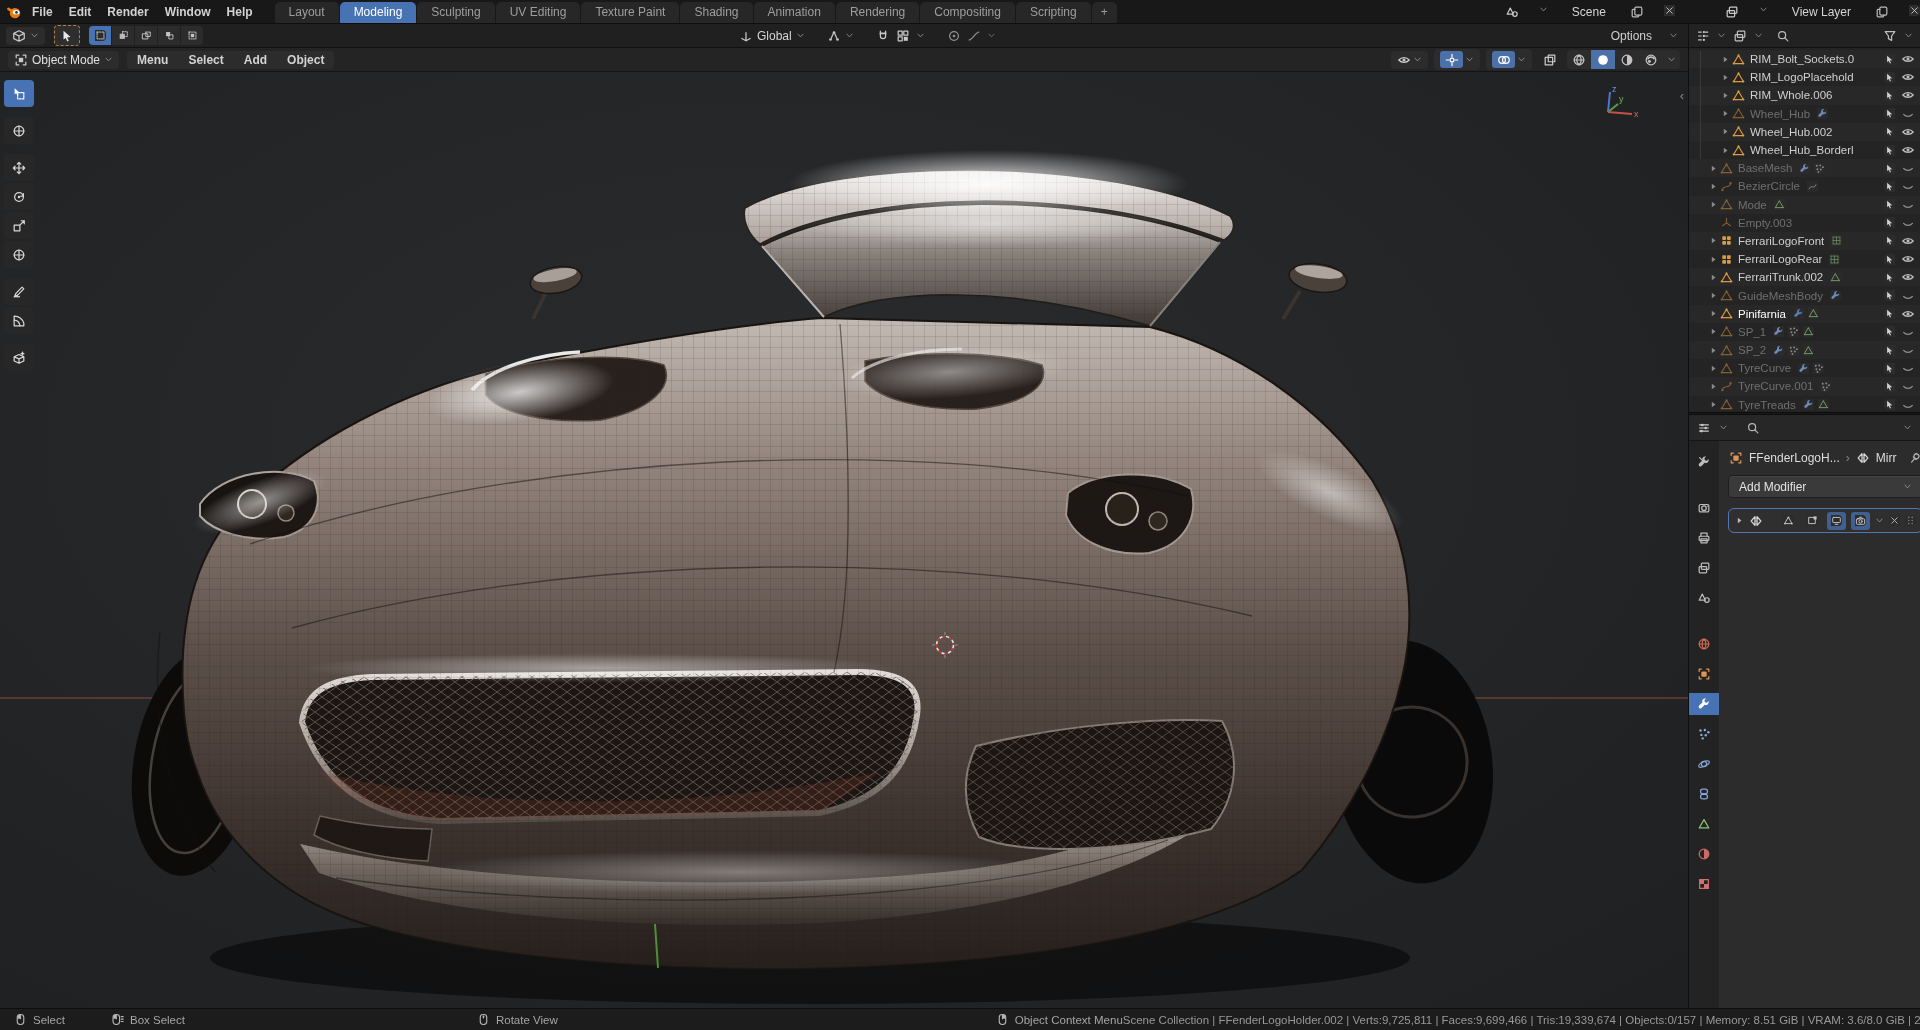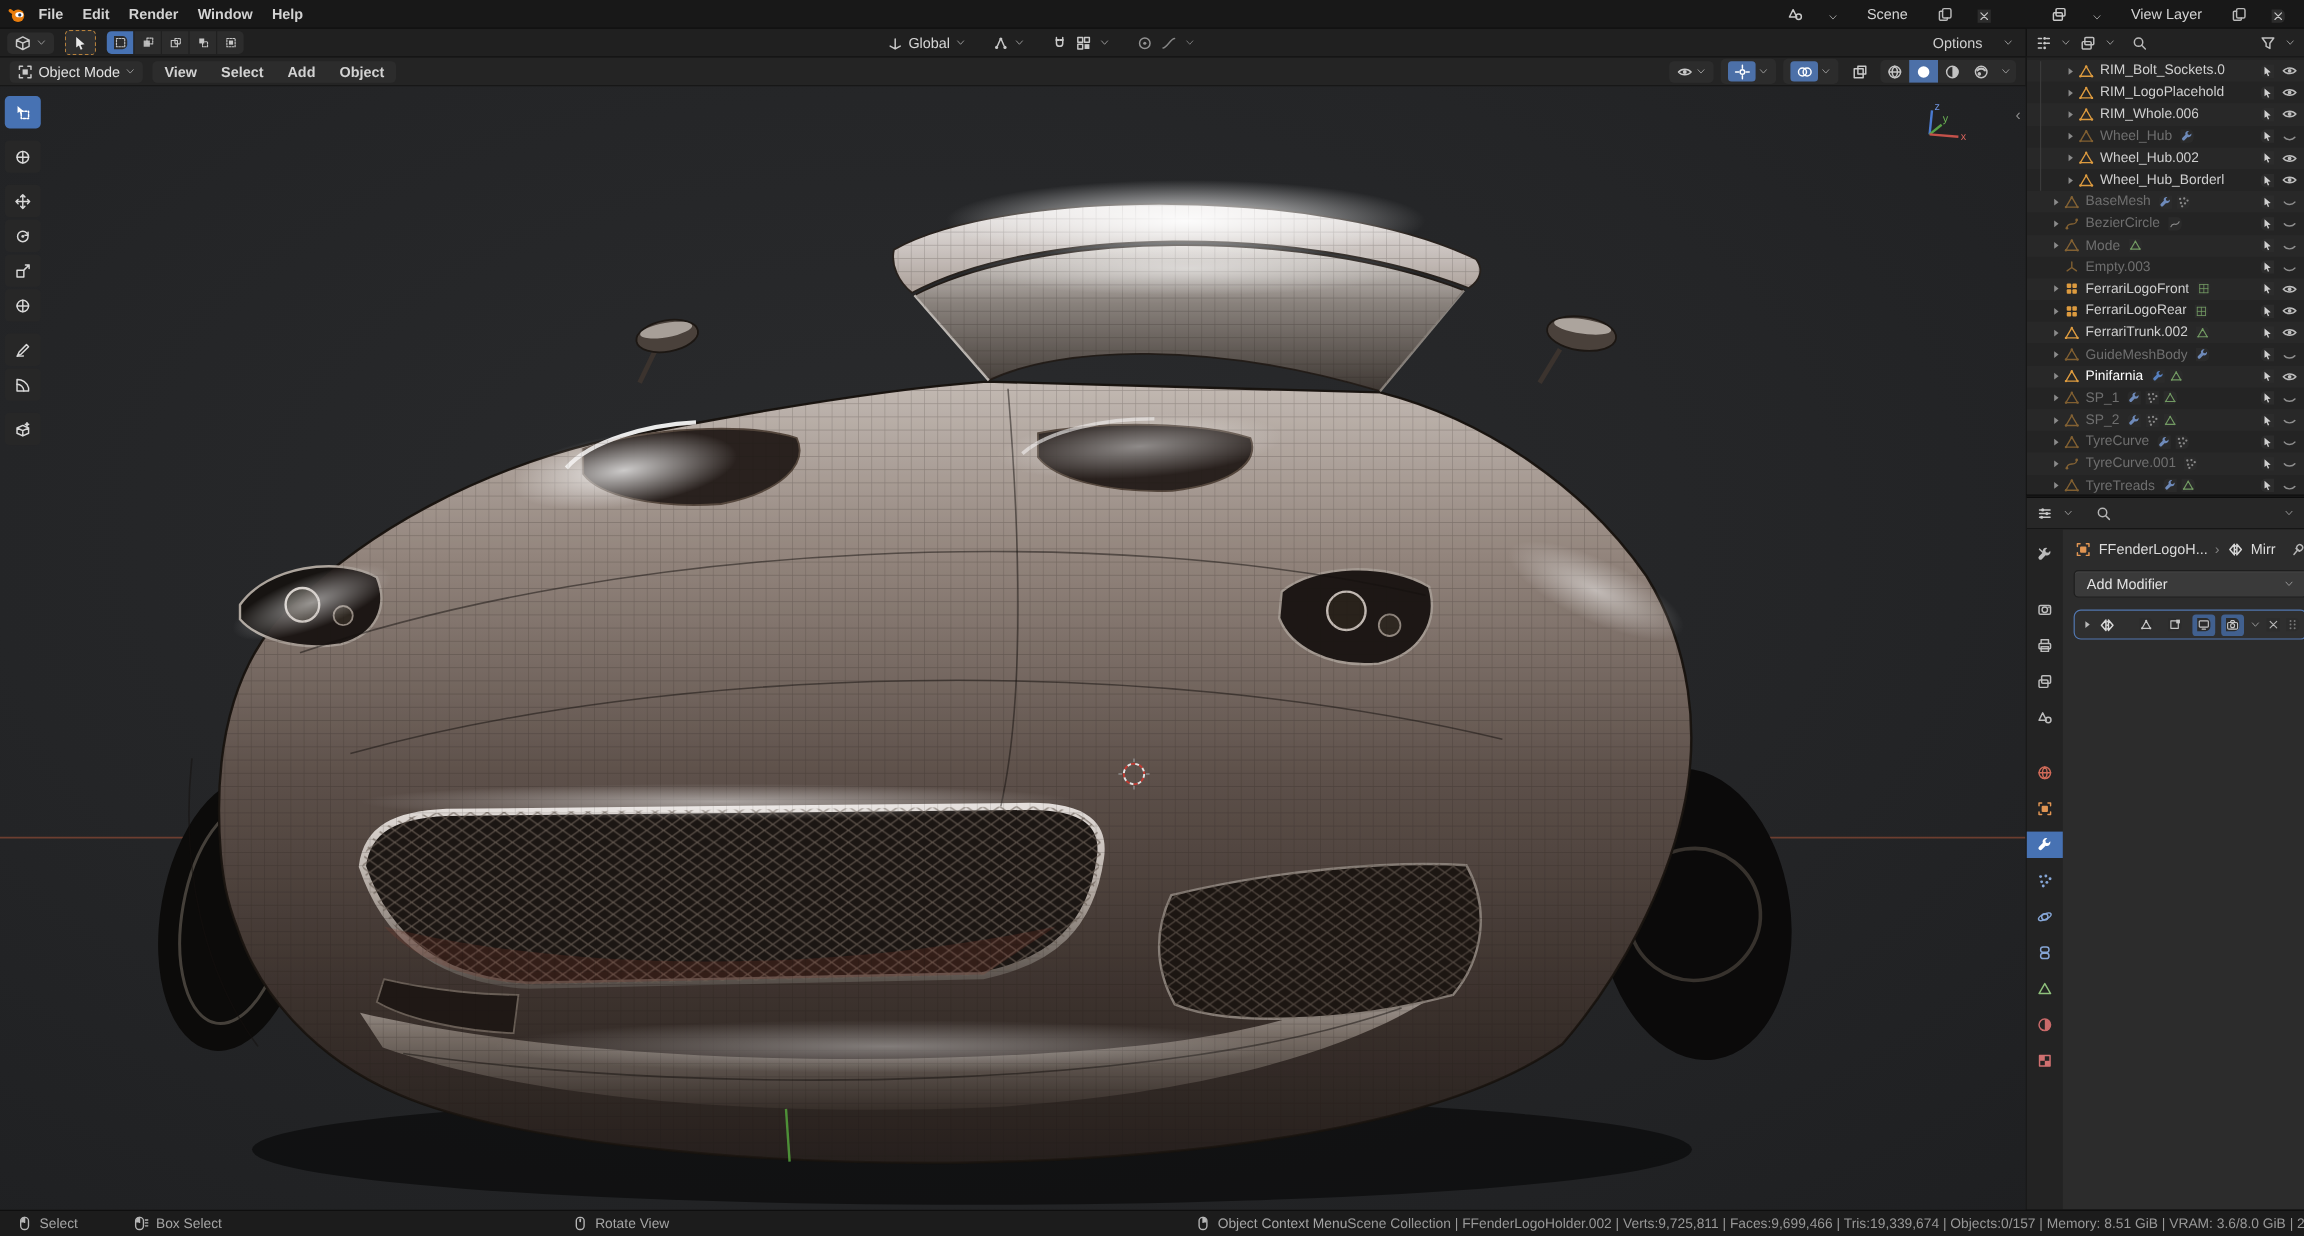--- a/index.html
+++ b/index.html
@@ -8,21 +8,21 @@
   #app { position:relative; width:1920px; height:1030px; background:#1d1d1d; display:flex; flex-direction:column; }
 
   
   #topbar { height:24px; background:#181818; border-bottom:1px solid #0e0e0e; display:flex; align-items:center; flex:0 0 auto; }
   #topbar .logo { width:26px; height:20px; display:flex; align-items:center; justify-content:center; margin-left:6px; }
   .menu-item { padding:2px 8px; border-radius:3px; color:#d2d2d2; cursor:default;font-weight:bold; }
   #tabs { display:flex; margin-left:14px; gap:1px; align-self:flex-end; }
   .tab { padding:3px 14px 4px; background:#272727; color:#9e9e9e; border-radius:5px 5px 0 0; white-space:nowrap; }
   .tab.active { background:#4772b3; color:#ffffff; }
   .tab.addtab { padding:3px 9px 4px; }
-  #topbar-right { margin-left:auto; display:flex; align-items:flex-end; gap:20px; padding-right:16px; color:#d4d4d4; }
+  #topbar-right { margin-left:auto; display:flex; align-items:flex-start; gap:20px; padding-right:0; color:#d4d4d4; }
   #topbar-right .lbl { margin:0 4px; }
   .ic { display:inline-flex; width:14px; height:14px; flex:0 0 auto; }
   .ic.sm { width:11px; height:11px; }
   .ic.xs { width:9px; height:9px; }
   .dimic { color:#7c7c7c; }
 
   
   #row2 { height:24px; display:flex; background:#202020; border-bottom:1px solid #101010; flex:0 0 auto; }
   #toolsettings { width:1688px; position:relative; display:flex; align-items:center; padding-left:6px; }
   .pill { display:flex; align-items:center; gap:4px; background:#2c2c2c; border-radius:4px; padding:2px 6px; }
@@ -120,20 +120,33 @@
           <ellipse cx="9" cy="8.2" rx="3" ry="2" fill="#fff" stroke="none"></ellipse>
           <circle cx="9.3" cy="8.4" r="1.2" fill="#1b355e" stroke="none"></circle>
         </svg>
       </span>
     <div id="topbar-menus" style="display: flex;">
         <div class="menu-item">File</div>
         <div class="menu-item">Edit</div>
         <div class="menu-item">Render</div>
         <div class="menu-item">Window</div>
         <div class="menu-item">Help</div>
+      </div>
+    <div id="tabs">
+        <div class="tab">Layout</div>
+        <div class="tab active">Modeling</div>
+        <div class="tab">Sculpting</div>
+        <div class="tab">UV Editing</div>
+        <div class="tab">Texture Paint</div>
+        <div class="tab">Shading</div>
+        <div class="tab">Animation</div>
+        <div class="tab">Rendering</div>
+        <div class="tab">Compositing</div>
+        <div class="tab">Scripting</div>
+        <div class="tab addtab">+</div>
       </div>
     <div id="topbar-right">
       <span class="ic" style="color:#c9c9c9;">
           <svg viewBox="0 0 16 16" width="100%" height="100%" fill="none" stroke="currentColor" stroke-width="1.4" stroke-linecap="round" stroke-linejoin="round">
             <path d="M6 3.5 L9.5 10.5 H2.5 Z"></path>
             <circle cx="11.3" cy="10.3" r="2.6"></circle>
           </svg>
         </span>
       <span class="chev">
           <svg viewBox="0 0 16 16" width="100%" height="100%" fill="none" stroke="currentColor" stroke-width="1.4" stroke-linecap="round" stroke-linejoin="round">
@@ -376,21 +389,21 @@
               </svg>
             </span>
           <span style="color:#e0e0e0;">Object Mode</span>
           <span class="chev">
               <svg viewBox="0 0 16 16" width="100%" height="100%" fill="none" stroke="currentColor" stroke-width="1.4" stroke-linecap="round" stroke-linejoin="round">
                 <path d="M3.5 5.5 L8 10.5 L12.5 5.5"></path>
               </svg>
             </span>
         </div>
         <div class="vpmenus" id="vpmenus">
-            <div class="menu-item">View</div>
+            <div class="menu-item">Menu</div>
             <div class="menu-item">Select</div>
             <div class="menu-item">Add</div>
             <div class="menu-item">Object</div>
           </div>
         <div id="vph-right">
           <div class="pill" style="gap:2px;">
             <span class="ic" style="color:#c9c9c9;">
                 <svg viewBox="0 0 16 16" width="100%" height="100%" fill="none" stroke="currentColor" stroke-width="1.4" stroke-linecap="round" stroke-linejoin="round">
                   <path d="M2 8 C5 4.5 11 4.5 14 8 C11 11.5 5 11.5 2 8 Z"></path>
                   <circle cx="8" cy="8" r="1.8" fill="currentColor" stroke="none"></circle>

